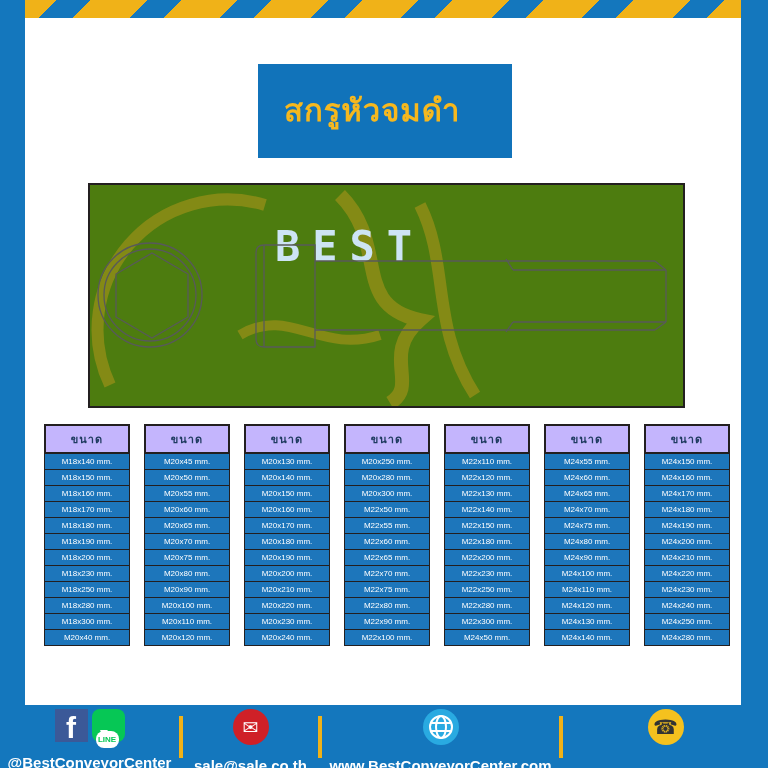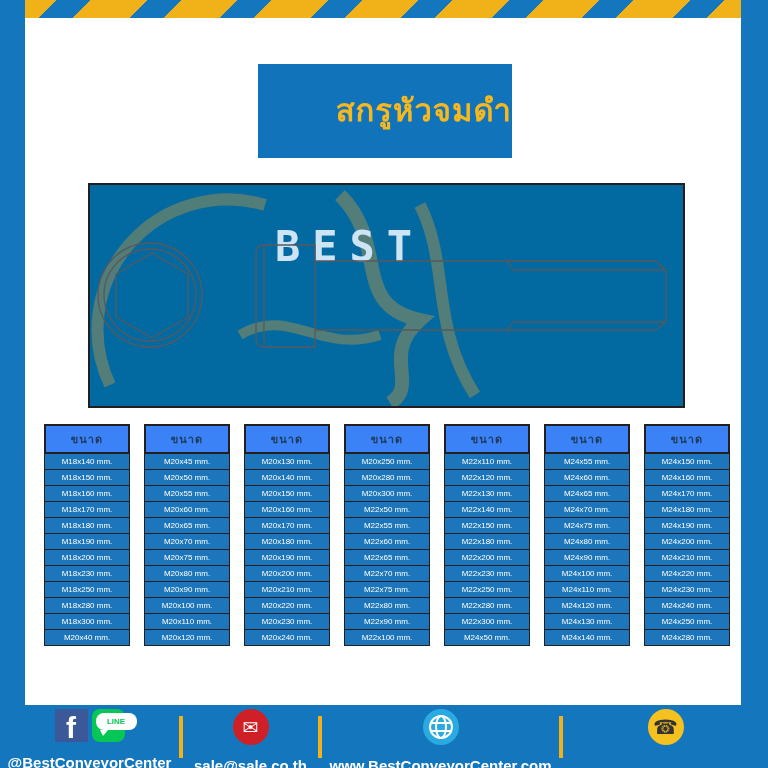--- a/index.html
+++ b/index.html
@@ -13,44 +13,44 @@
     background:repeating-linear-gradient(135deg,#f0b218 0 40px,#1477bd 40px 64px);
   }
   .side-strip{position:absolute;top:0;bottom:0;background:#1477bd;}
   .side-strip.left{left:0;width:25px;}
   .side-strip.right{right:0;width:27px;}
   
   .title-box{
     position:absolute;left:258px;top:64px;width:254px;height:94px;
     background:#1173ba;color:#f6b81e;font-weight:bold;
     display:flex;flex-direction:column;justify-content:center;
-    padding-left:26px;box-sizing:border-box;align-items:flex-end;
+    padding-left:26px;box-sizing:border-box;
   }
   .title-box .t-line{font-size:31px;line-height:42px;letter-spacing:1px;}
   
   .drawing{
     position:absolute;left:88px;top:183px;width:593px;height:221px;
-    border:2px solid #231f20;background:#0369a1;overflow:hidden;
+    border:2px solid #231f20;background:#4d7c0f;overflow:hidden;
   }
   .wm-text{
     position:absolute;left:185px;top:36px;width:420px;
     color:#cde4f4;font-family:"DejaVu Sans Mono",monospace;font-weight:bold;
     font-size:42px;line-height:52px;letter-spacing:12px;white-space:nowrap;
     z-index:1;
   }
   .screw-svg{position:absolute;left:0;top:0;z-index:2;}
   .logo-svg{position:absolute;left:0;top:0;z-index:0;}
   
   .tables{
     position:absolute;left:44px;top:424px;width:686px;
     display:flex;gap:14px;
   }
   .size-table{width:86px;}
   .size-table .th{
-    height:30px;background:#3b82f6;border:2px solid #231f20;
+    height:30px;background:#c4b5fd;border:2px solid #231f20;
     display:flex;align-items:center;justify-content:center;
     color:#1e3a5f;font-weight:bold;font-size:11px;letter-spacing:1px;
     box-sizing:border-box;
   }
   .size-table .cell{
     height:16px;background:#1d76bb;border:1px solid #231f20;border-top:none;
     display:flex;align-items:center;justify-content:center;
     color:#ffffff;font-size:8px;box-sizing:border-box;white-space:nowrap;
   }
   
@@ -64,21 +64,21 @@
   .f-div{width:4px;background:#f0b218;align-self:center;height:42px;}
   .fb-icon{
     width:33px;height:33px;background:#3b5998;color:#fff;
     display:flex;align-items:flex-end;justify-content:center;
     font-weight:bold;font-size:30px;line-height:28px;overflow:hidden;
   }
   .line-icon{
     width:33px;height:33px;background:#06c755;border-radius:8px;position:relative;
   }
   .line-bubble{
-    position:absolute;left:4px;top:4px;width:41px;height:17px;background:#fff;border-radius:8px;
+    position:absolute;left:4px;top:22px;width:23px;height:17px;background:#fff;border-radius:8px;
     display:flex;align-items:center;justify-content:center;
     color:#06c755;font-weight:bold;font-size:8px;letter-spacing:0;
   }
   .line-tail{
     position:absolute;left:8px;top:21px;width:0;height:0;
     border-left:3px solid transparent;border-right:5px solid transparent;border-top:6px solid #fff;
   }
   .circle-icon{
     width:36px;height:36px;border-radius:50%;
     display:flex;align-items:center;justify-content:center;

